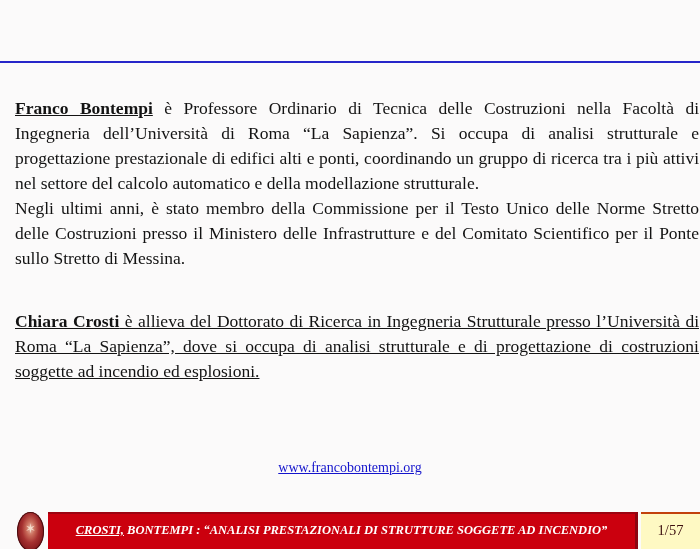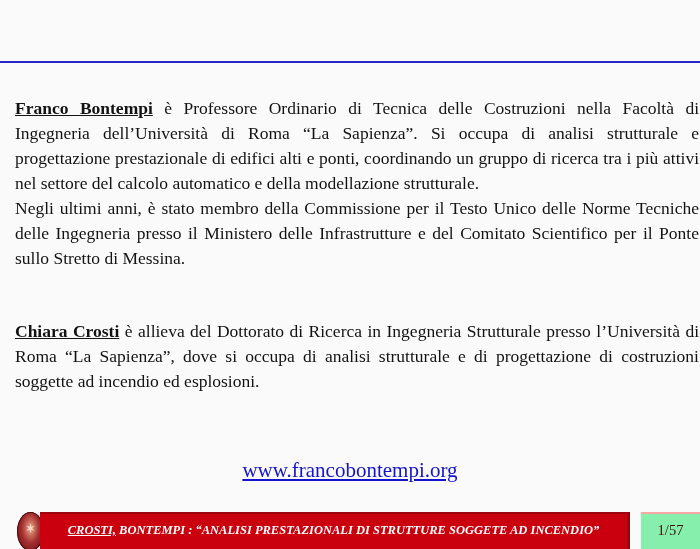--- a/index.html
+++ b/index.html
@@ -24,29 +24,29 @@
     background: #2626c9;
   }
 
   .content {
     position: absolute; top: 96px; left: 15px; width: 684px;
     font-size: 17.5px; line-height: 25px;
     color: #131313;
     text-align: justify;
   }
   .para { margin: 0; }
-  .para.chiara { margin-top: 48px; }
+  .para.chiara { margin-top: 38px; text-decoration: underline; }
   .author-name { font-weight: bold; text-decoration: underline; }
 
   .linkrow {
     position: absolute; top: 458px; left: 0; width: 700px;
     text-align: center;
   }
   .weblink {
-    font-size: 21px;
+    font-size: 14px;
     color: #1414cc;
     cursor: pointer;
   }
 
   .footer { position: absolute; left: 0; bottom: 0; width: 700px; height: 49px; }
 
   .logo {
     position: absolute; left: 17px; bottom: -2px;
     width: 27px; height: 39px;
     border-radius: 50%;
@@ -55,56 +55,56 @@
     box-shadow: 0 0 0 1px #4a0d10 inset;
   }
   .logo::after {
     content: "✶";
     position: absolute; left: 0; top: 9px; width: 100%;
     text-align: center;
     font-size: 13px; color: #f3dcca;
   }
 
   .bar {
-    position: absolute; left: 40px; bottom: 0;
+    position: absolute; left: 48px; bottom: 0;
     width: 590px; height: 37px;
     box-sizing: border-box;
     background: #cb000e;
     border-top: 2px solid #9d0310;
     border-right: 3px solid #8c0510;
     text-align: center;
     line-height: 33px;
     font-size: 12.5px; font-weight: bold; font-style: italic;
     color: #ffffff;
     white-space: nowrap;
   }
   .bar .crosti { text-decoration: underline; }
 
   .pagebox {
     position: absolute; left: 641px; bottom: 0;
     width: 59px; height: 37px;
     box-sizing: border-box;
-    background: #86efac;
-    border-top: 2px solid #fca5a5;
+    background: #fef9c3;
+    border-top: 2px solid #c2410c;
     text-align: center;
     line-height: 33px;
     font-size: 14.5px;
     color: #3d1010;
   }
 </style>
 </head>
 <body>
 
 <div class="slide">
 
   <div class="divider"></div>
 
   <div class="content">
     <p class="para"><span class="author-name">Franco Bontempi</span><span> è Professore Ordinario di Tecnica delle Costruzioni nella Facoltà di Ingegneria dell’Università di Roma “La Sapienza”. Si occupa di analisi strutturale e progettazione prestazionale di edifici alti e ponti, coordinando un gruppo di ricerca tra i più attivi nel settore del calcolo automatico e della modellazione strutturale.</span></p>
-    <p class="para">Negli ultimi anni, è stato membro della Commissione per il Testo Unico delle Norme Tecniche delle Ingegneria presso il Ministero delle Infrastrutture e del Comitato Scientifico per il Ponte sullo Stretto di Messina.</p>
+    <p class="para">Negli ultimi anni, è stato membro della Commissione per il Testo Unico delle Norme Stretto delle Costruzioni presso il Ministero delle Infrastrutture e del Comitato Scientifico per il Ponte sullo Stretto di Messina.</p>
     <p class="para chiara"><span class="author-name">Chiara Crosti</span><span> è allieva del Dottorato di Ricerca in Ingegneria Strutturale presso l’Università di Roma “La Sapienza”, dove si occupa di analisi strutturale e di progettazione di costruzioni soggette ad incendio ed esplosioni.</span></p>
   </div>
 
   <div class="linkrow">
     <a class="weblink" href="#">www.francobontempi.org</a>
   </div>
 
   <div class="footer">
     <div class="logo"></div>
     <div class="bar"><span class="crosti">CROSTI,</span><span> BONTEMPI : “ANALISI PRESTAZIONALI DI STRUTTURE SOGGETE AD INCENDIO”</span></div>

